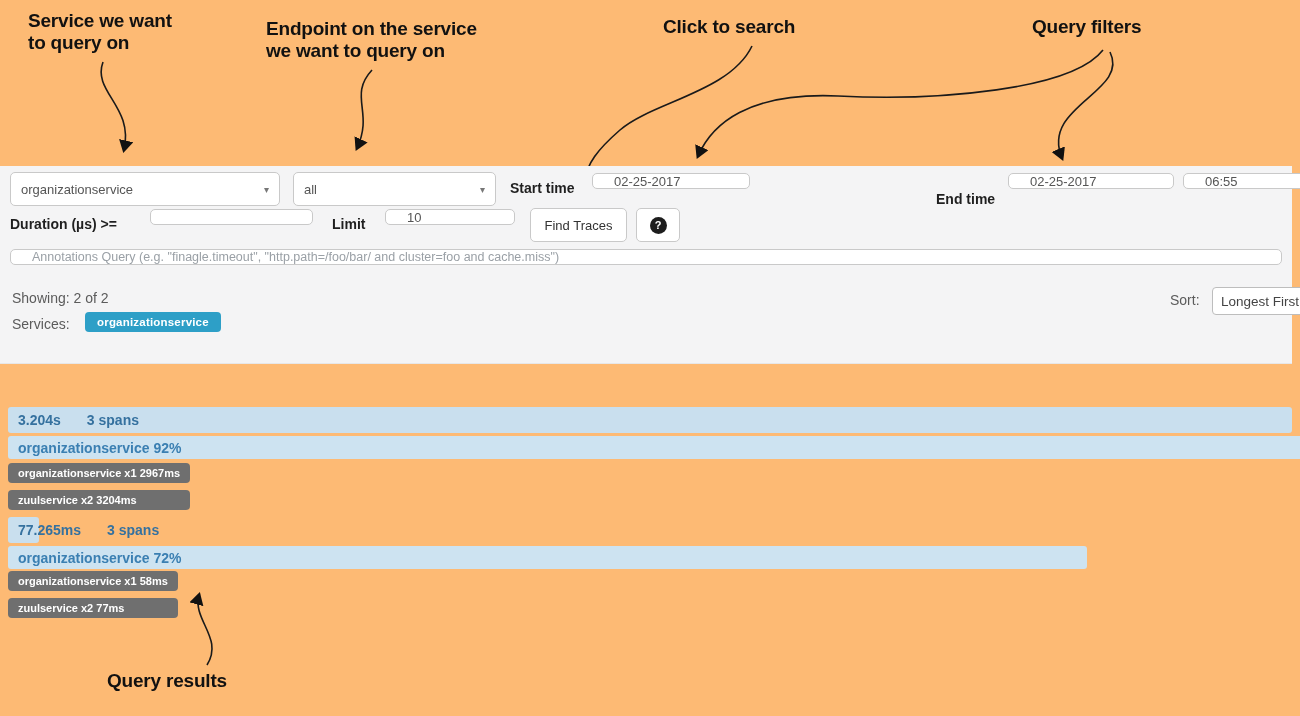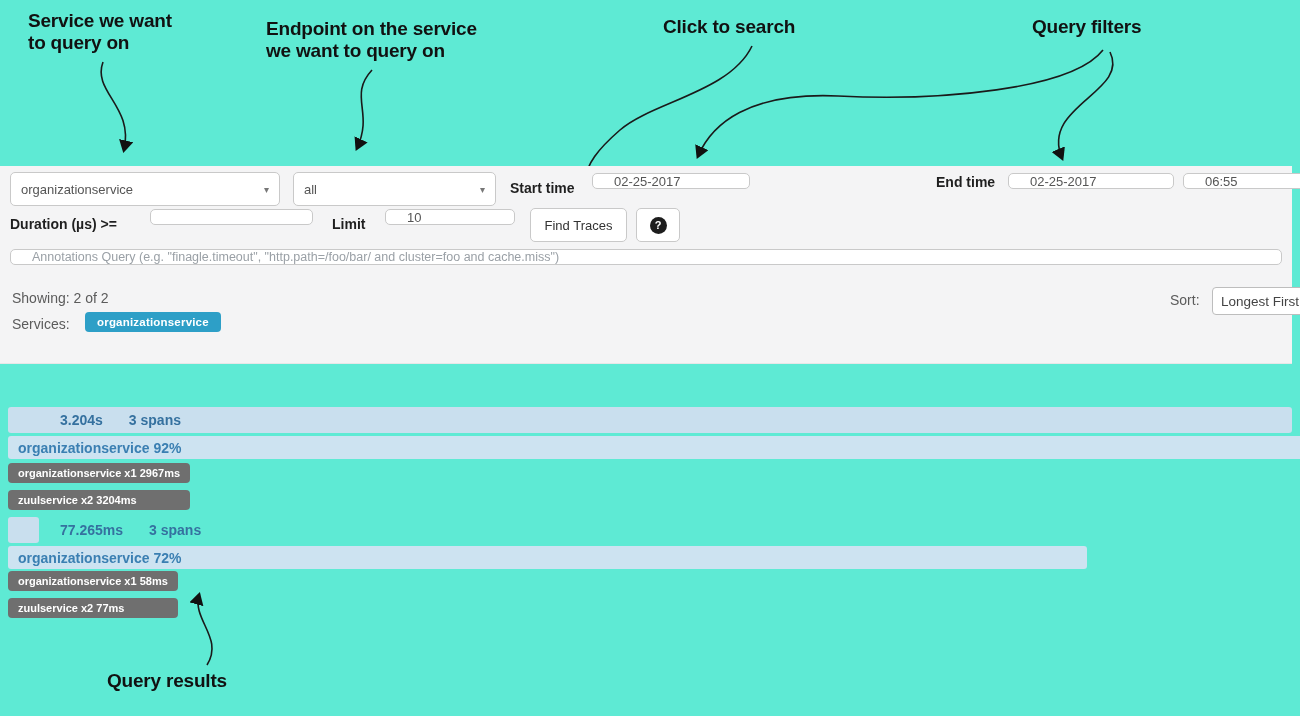--- a/index.html
+++ b/index.html
@@ -1,17 +1,17 @@
 <!DOCTYPE html>
 <html><head>
 <meta charset="utf-8">
 <style>
   html,body{margin:0;padding:0;}
   body{width:1300px;height:716px;background:#ffffff;font-family:"Liberation Sans",sans-serif;overflow:hidden;}
-  .canvas{position:relative;width:1300px;height:716px;background:#5eead4;}
+  .canvas{position:relative;width:1300px;height:716px;background:#fdba74;}
 
   
   .callout{position:absolute;font-weight:bold;font-size:19px;line-height:1.18;color:#111;
            letter-spacing:-0.2px;white-space:pre-line;}
   .arrows{position:absolute;left:0;top:0;width:1300px;height:716px;pointer-events:none;}
 
   
   .panel{position:absolute;left:0;top:166px;width:1292px;height:197px;background:#f4f4f5;border-bottom:1px solid #e7e7e8;}
   .field,.btn,.ddl{position:absolute;background:#fff;border:1px solid #c9c9c9;border-radius:5px;box-sizing:border-box;}
   .ddl{height:34px;display:flex;align-items:center;justify-content:space-between;padding:0 10px;color:#555;font-size:13px;cursor:pointer;}
@@ -31,21 +31,21 @@
   .muted{position:absolute;font-size:14px;color:#5b5b5b;}
   .svc-badge{position:absolute;background:#2d9fc7;color:#fff;font-size:11.5px;font-weight:bold;
            padding:4px 12px;border-radius:4px;letter-spacing:0.2px;}
   .sort-box{position:absolute;background:#fff;border:1px solid #bdbdbd;border-radius:4px;height:26px;width:120px;
            display:flex;align-items:center;padding:0 8px;font-size:13.5px;color:#444;white-space:nowrap;overflow:hidden;cursor:pointer;}
 
   
   .trace-head{position:absolute;left:8px;width:1284px;height:26px;}
   .trace-head .mini{position:absolute;left:0;top:0;height:26px;background:#c9dfee;border-radius:3px;}
   .trace-head .txt{position:relative;display:flex;gap:26px;align-items:center;height:26px;padding-left:10px;
-           font-weight:bold;font-size:14px;color:#35719f;margin-left:42px;}
+           font-weight:bold;font-size:14px;color:#35719f;}
   .trace-bar{position:absolute;left:8px;height:23px;background:#cde3f1;border-radius:3px;display:flex;align-items:center;}
   .trace-bar span{padding-left:10px;font-weight:bold;font-size:14px;color:#3a7fb2;white-space:nowrap;}
   .tagrow{position:absolute;left:8px;display:flex;gap:7px;flex-direction:column;}
   .tag{background:#6f6f6f;color:#fff;font-size:11px;font-weight:bold;padding:4px 10px;border-radius:4px;white-space:nowrap;}
 </style>
 </head>
 <body>
 
 <div class="canvas">
 
@@ -78,21 +78,21 @@
     <div class="ddl" style="left:10px;top:6px;width:270px;">
       <span>organizationservice</span>
       <span class="caret">▾</span>
     </div>
     <div class="ddl" style="left:293px;top:6px;width:203px;">
       <span>all</span>
       <span class="caret">▾</span>
     </div>
     <div class="lbl" style="left:510px;top:14px;">Start time</div>
     <input class="field" style="left: 592px; top: 7px; width: 158px;" value="02-25-2017">
-    <div class="lbl" style="left:936px;top:8px;">End time</div>
+    <div class="lbl" style="left:936px;top:25px;">End time</div>
     <input class="field" style="left: 1008px; top: 7px; width: 166px;" value="02-25-2017">
     <input class="field" style="left: 1183px; top: 7px; width: 140px;" value="06:55">
 
     <div class="lbl" style="left:10px;top:50px;">Duration (µs) &gt;=</div>
     <input class="field" style="left: 150px; top: 43px; width: 163px;" value="">
     <div class="lbl" style="left:332px;top:50px;">Limit</div>
     <input class="field" style="left: 385px; top: 43px; width: 130px;" value="10">
     <div class="btn" style="left:530px;top:42px;width:97px;">
       <span>Find Traces</span>
     </div>

